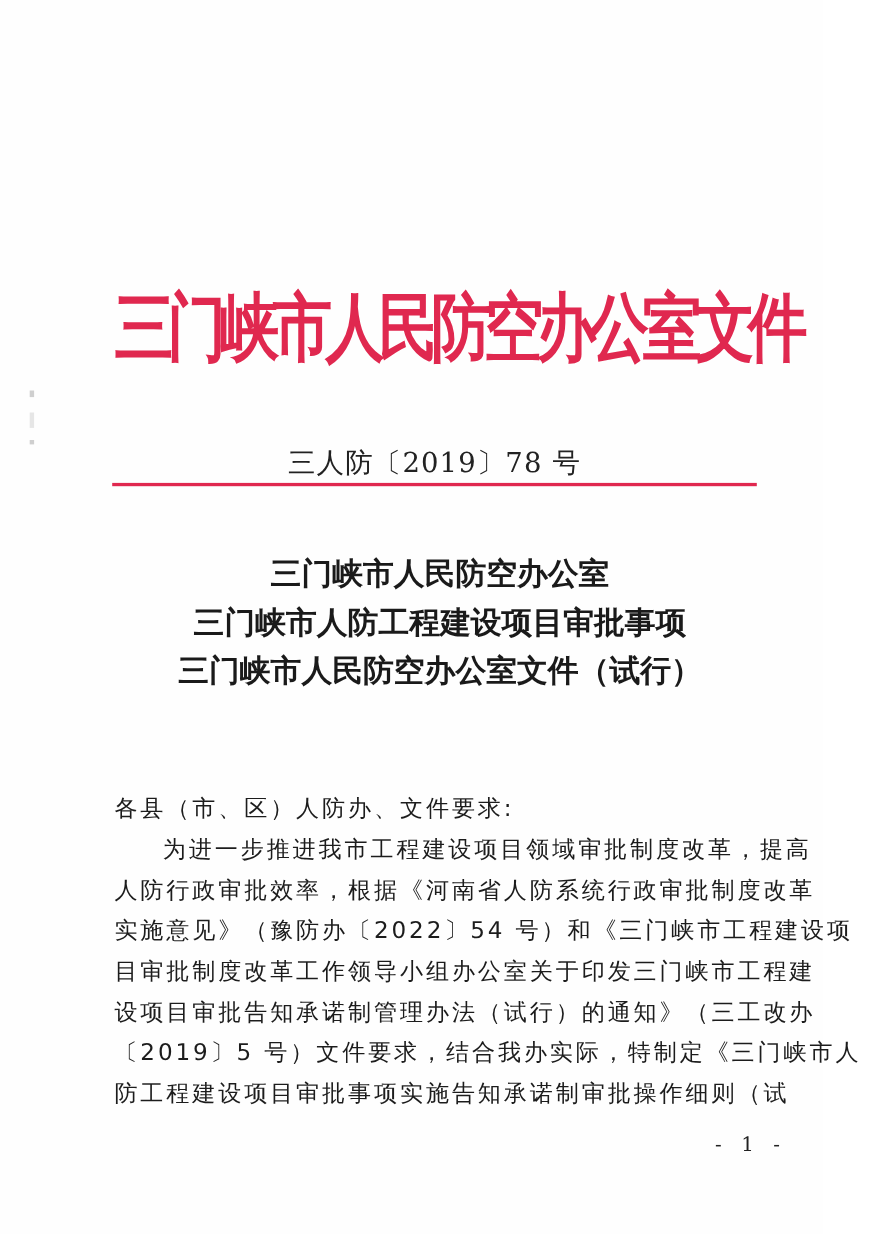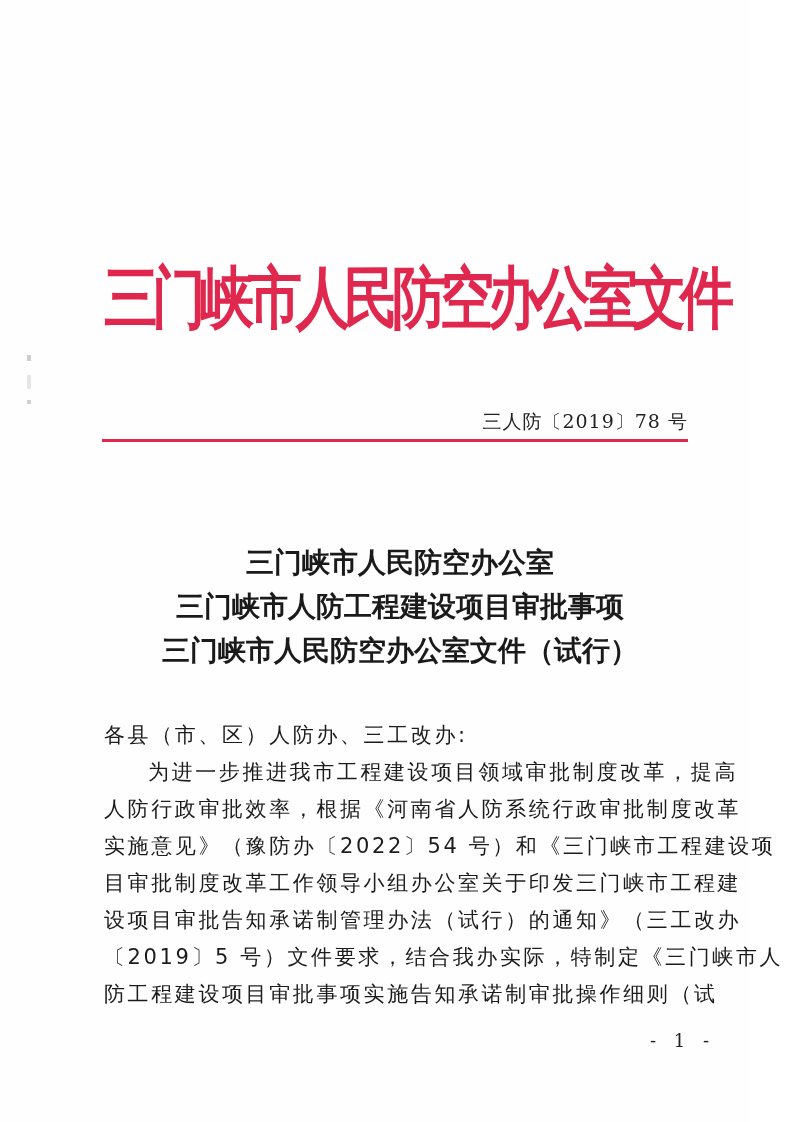--- a/index.html
+++ b/index.html
@@ -37,39 +37,39 @@
       color: #e0284f;
       transform: scaleY(1.25);
       transform-origin: center center;
       white-space: nowrap;
     }
     .doc-number {
       position: absolute;
       left: 102px;
       top: 408px;
       width: 586px;
-      text-align: right;
-      font-size: 19px;
+      text-align: center;
+      font-size: 25px;
       line-height: 26px;
       color: #222;
       letter-spacing: 1px;
       white-space: nowrap;
     }
     .red-rule {
       position: absolute;
       left: 102px;
       top: 439px;
       width: 586px;
       height: 3px;
       background: #e0284f;
     }
     .title-block {
       position: absolute;
       left: 130px;
-      top: 541px;
+      top: 500px;
       width: 540px;
       text-align: center;
     }
     .title-line {
       font-family: "DejaVu Serif", "Liberation Serif", serif;
       font-weight: bold;
       font-size: 28px;
       line-height: 44px;
       color: #1a1a1a;
       white-space: nowrap;
@@ -126,21 +126,21 @@
 
   <div class="red-rule"></div>
 
   <div class="title-block">
     <div class="title-line">三门峡市人民防空办公室</div>
     <div class="title-line">三门峡市人防工程建设项目审批事项</div>
     <div class="title-line">三门峡市人民防空办公室文件（试行）</div>
   </div>
 
   <div class="body-text">
-    <div class="body-line">各县（市、区）人防办、三工改办:</div>
+    <div class="body-line">各县（市、区）人防办、文件要求:</div>
     <div class="body-line indent">为进一步推进我市工程建设项目领域审批制度改革，提高</div>
     <div class="body-line">人防行政审批效率，根据《河南省人防系统行政审批制度改革</div>
     <div class="body-line">实施意见》（豫防办〔2022〕54 号）和《三门峡市工程建设项</div>
     <div class="body-line">目审批制度改革工作领导小组办公室关于印发三门峡市工程建</div>
     <div class="body-line">设项目审批告知承诺制管理办法（试行）的通知》（三工改办</div>
     <div class="body-line">〔2019〕5 号）文件要求，结合我办实际，特制定《三门峡市人</div>
     <div class="body-line">防工程建设项目审批事项实施告知承诺制审批操作细则（试</div>
   </div>
 
   <div class="page-number">- 1 -</div>

